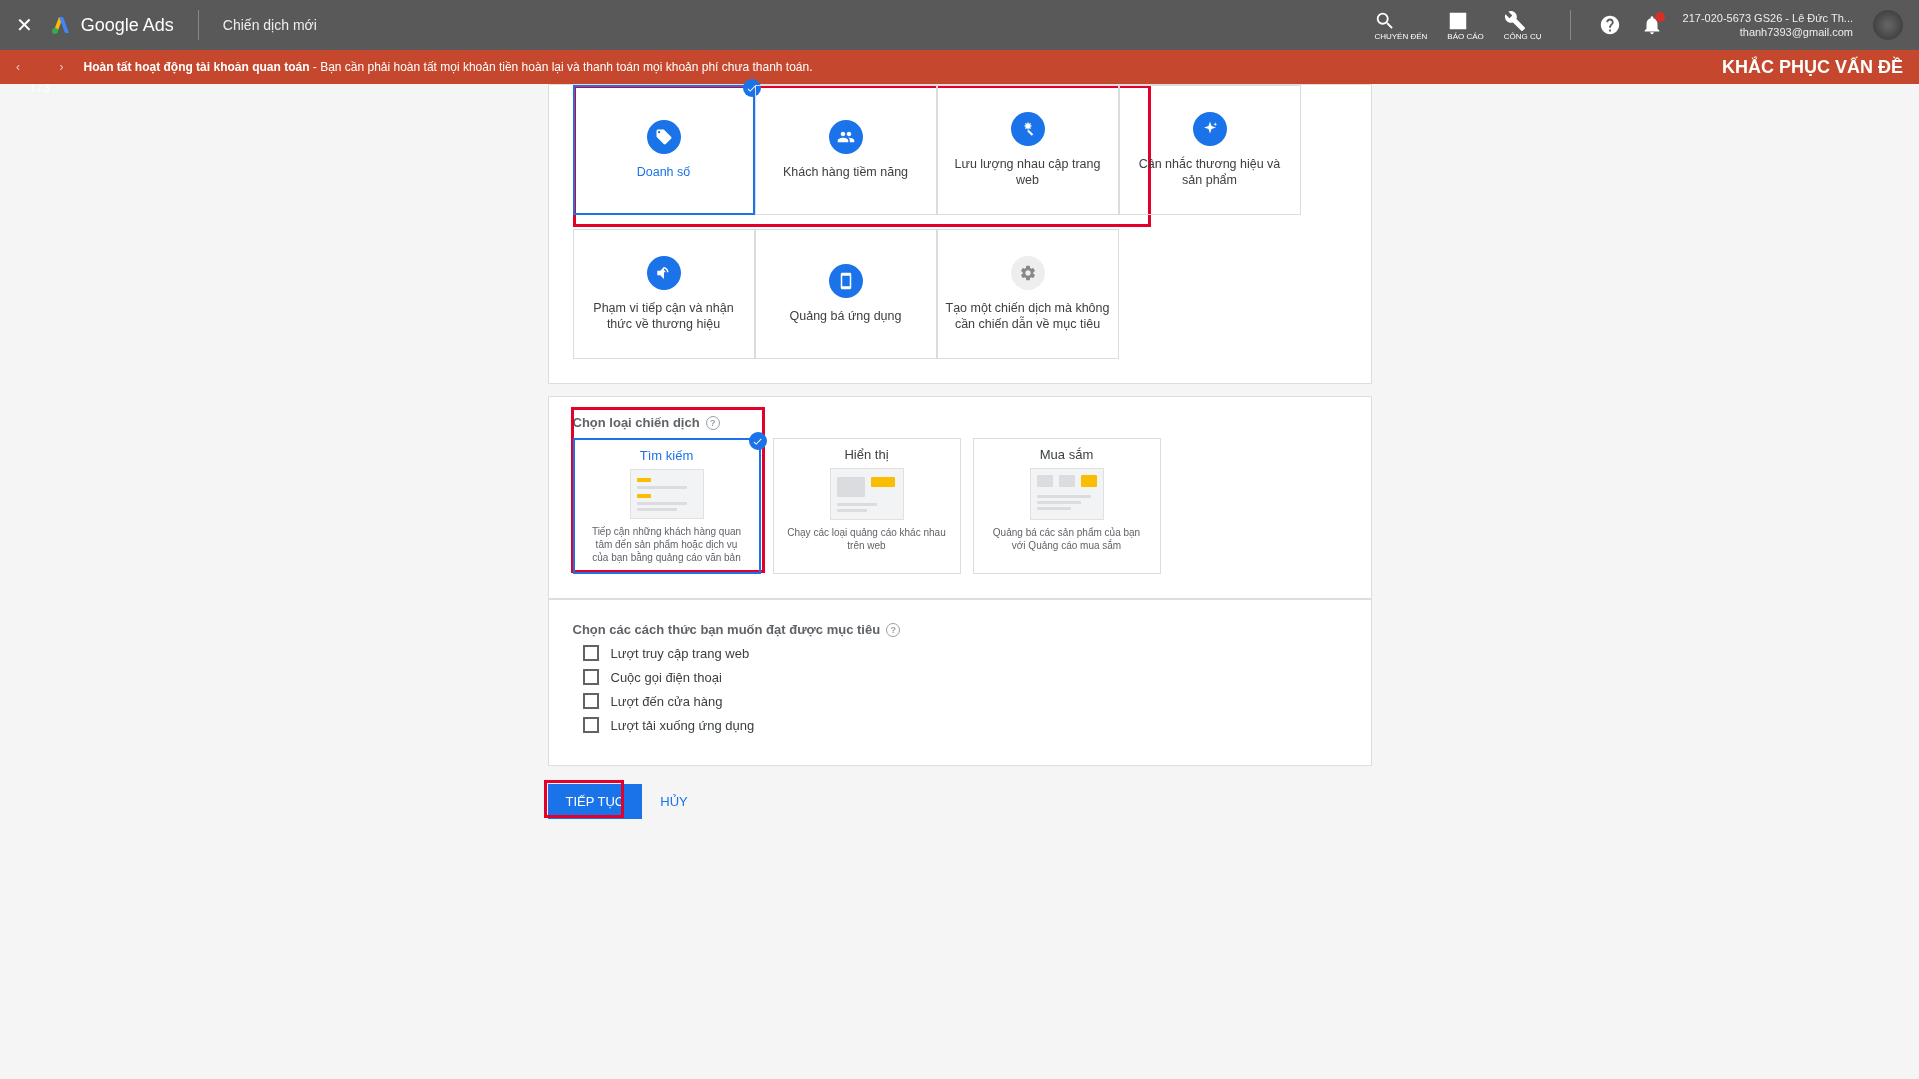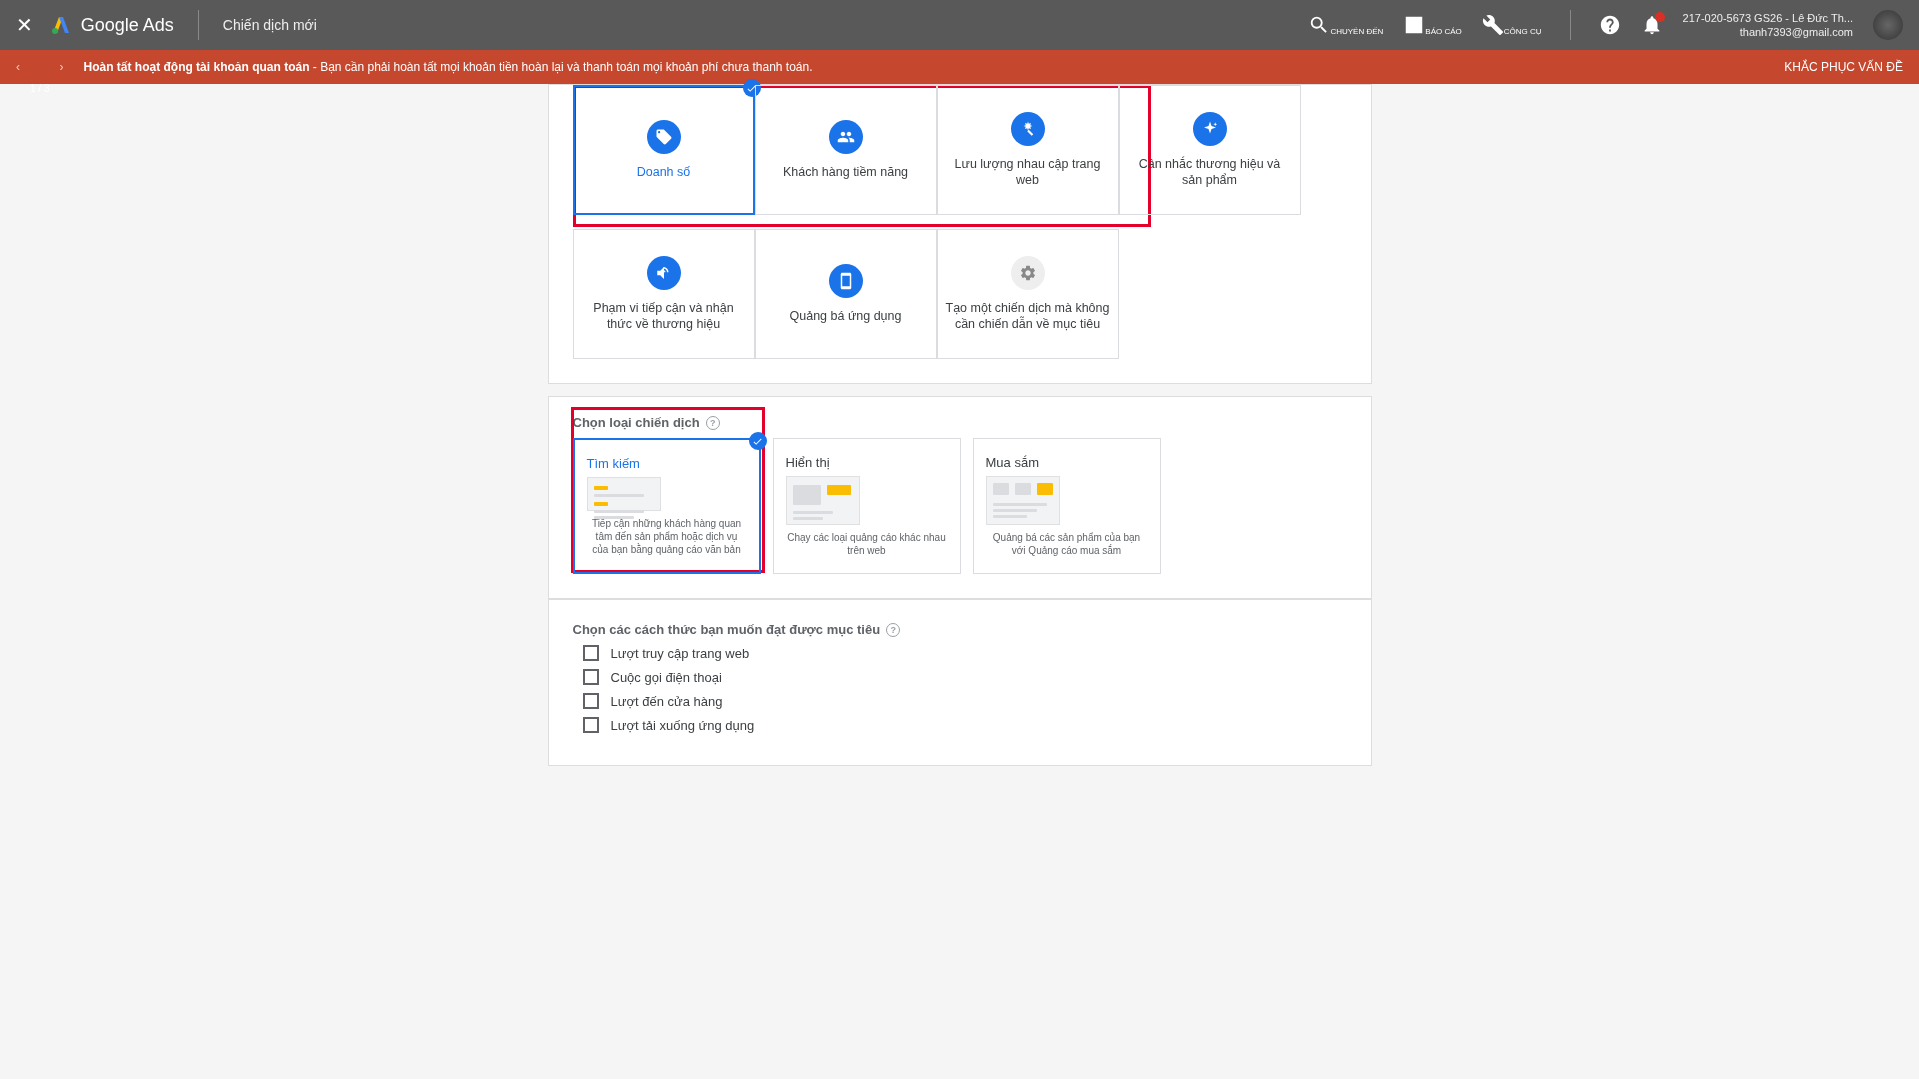--- a/index.html
+++ b/index.html
@@ -8,36 +8,36 @@
 
 .header { background: #595959; height: 50px; display: flex; align-items: center; padding: 0 16px; color: #fff; }
 .header-left { display: flex; align-items: center; gap: 16px; }
 .close-x { font-size: 20px; cursor: pointer; color:#fff; }
 .logo { display: flex; align-items: center; gap: 8px; }
 .logo-icon { width: 24px; height: 24px; }
 .logo-text { font-size: 18px; font-weight: 400; }
 .divider-v { width: 1px; height: 30px; background: #888; margin: 0 8px; }
 .page-title { font-size: 14px; color: #eee; }
 .header-right { margin-left: auto; display: flex; align-items: center; gap: 20px; }
-.header-icon { display: flex; flex-direction: row; align-items: flex-end; gap: 0; cursor: pointer; color:#fff; }
+.header-icon { display: flex; flex-direction: column; align-items: flex-start; gap: 0; cursor: pointer; color:#fff; }
 .header-icon svg { width: 22px; height: 22px; fill: #fff; }
 .header-icon-label { font-size: 8px; text-transform: uppercase; }
 .account-info { text-align: right; font-size: 11px; line-height: 1.3; color: #eee; }
 .avatar { width: 30px; height: 30px; border-radius: 50%; background: radial-gradient(circle, #666, #333); }
 .bell-wrap { position: relative; }
 .bell-dot { position:absolute; top:-2px; right:-2px; width:10px; height:10px; background:#d93025; border-radius:50%; }
 
 
 .alert-bar { background: #c5472d; height: 34px; display: flex; align-items: center; padding: 0 16px; color: #fff; font-size: 12px; }
 .alert-nav { display: flex; align-items: center; gap: 10px; }
 .alert-chev { opacity: 0.7; cursor: pointer; }
 .alert-count { font-size: 10px; margin-top: 43px; }
 .alert-text { margin-left: 20px; }
 .alert-bold { font-weight: bold; }
-.alert-action { margin-left: auto; font-weight: normal; font-size: 12px; cursor: pointer; }
+.alert-action { margin-left: auto; font-weight: bold; font-size: 18px; cursor: pointer; }
 
 
 .main { padding: 0; display: flex; flex-direction: column; align-items: center; }
 
 
 .goals-panel { width:824px; background:#fff; border:1px solid #ddd; padding:0 24px 24px 24px; position:relative; }
 .goals-row { display: flex; gap: 0; }
 .goals-row + .goals-row { margin-top: 14px; }
 .highlight-box-1 { position:absolute; border:3px solid #e4002b; top:0px; left:24px; width:578px; height:142px; pointer-events:none; }
 .goal-card { width: 182px; height: 130px; border: 1px solid #dadce0; display: flex; flex-direction: column; align-items: center; justify-content: center; gap: 10px; cursor: pointer; position: relative; padding: 8px; }
@@ -51,21 +51,21 @@
 .goal-card.selected .goal-label { color: #1a73e8; font-weight:500; }
 .check-badge { position: absolute; top: -8px; right: -8px; width: 18px; height: 18px; background: #1a73e8; border-radius: 50%; display: flex; align-items: center; justify-content: center; }
 .check-badge svg { width:11px; height:11px; fill:#fff; }
 
 
 .type-panel { width:824px; background:#fff; border:1px solid #ddd; margin-top:12px; padding:18px 24px 24px 24px; position:relative; }
 .section-label { font-size:13px; color:#5f6368; display:flex; align-items:center; gap:6px; margin-bottom:8px;font-weight:bold; }
 .info-circ { width:14px; height:14px; border:1.5px solid #9aa0a6; border-radius:50%; display:inline-flex; align-items:center; justify-content:center; font-size:9px; color:#9aa0a6; }
 .highlight-box-2 { position:absolute; border:3px solid #e4002b; top:10px; left:22px; width:194px; height:166px; pointer-events:none; }
 .type-row { display:flex; gap:12px; }
-.type-card { width:188px; height:136px; border:1px solid #dadce0; display:flex; flex-direction:column; align-items:flex-start; padding:16px 12px; cursor:pointer; position:relative; }
+.type-card { width:188px; height:136px; border:1px solid #dadce0; display:flex; flex-direction:column; align-items:center; padding:8px 12px; cursor:pointer; position:relative; }
 .type-card.selected { border:2px solid #1a73e8; }
 .type-title { font-size:13px; color:#3c4043; margin-bottom:6px; }
 .type-card.selected .type-title { color:#1a73e8; font-weight:500; }
 .type-illus { width:74px; height:52px; background:#f1f3f4; border:1px solid #e0e0e0; margin-bottom:6px; position:relative; }
 .type-desc { font-size:10px; color:#5f6368; text-align:center; line-height:1.3; }
 .illus-line{ position:absolute; background:#dadce0; height:3px; border-radius:1px; }
 .illus-yellow{ position:absolute; background:#fbbc04; height:4px; border-radius:1px; }
 
 
 .ways-panel { width:824px; background:#fff; border:1px solid #ddd; padding:22px 24px 24px 24px; }
@@ -282,14 +282,19 @@
     <div class="check-row">
       <span class="checkbox"></span>
       <span class="check-label">Lượt đến cửa hàng</span>
     </div>
     <div class="check-row">
       <span class="checkbox"></span>
       <span class="check-label">Lượt tải xuống ứng dụng</span>
     </div>
   </div>
 
+  <div class="actions">
+    <div class="highlight-box-3"></div>
+    <button class="btn-primary">TIẾP TỤC</button>
+    <button class="btn-flat">HỦY</button>
+  </div>
 
 </div>
 
 </body></html>

